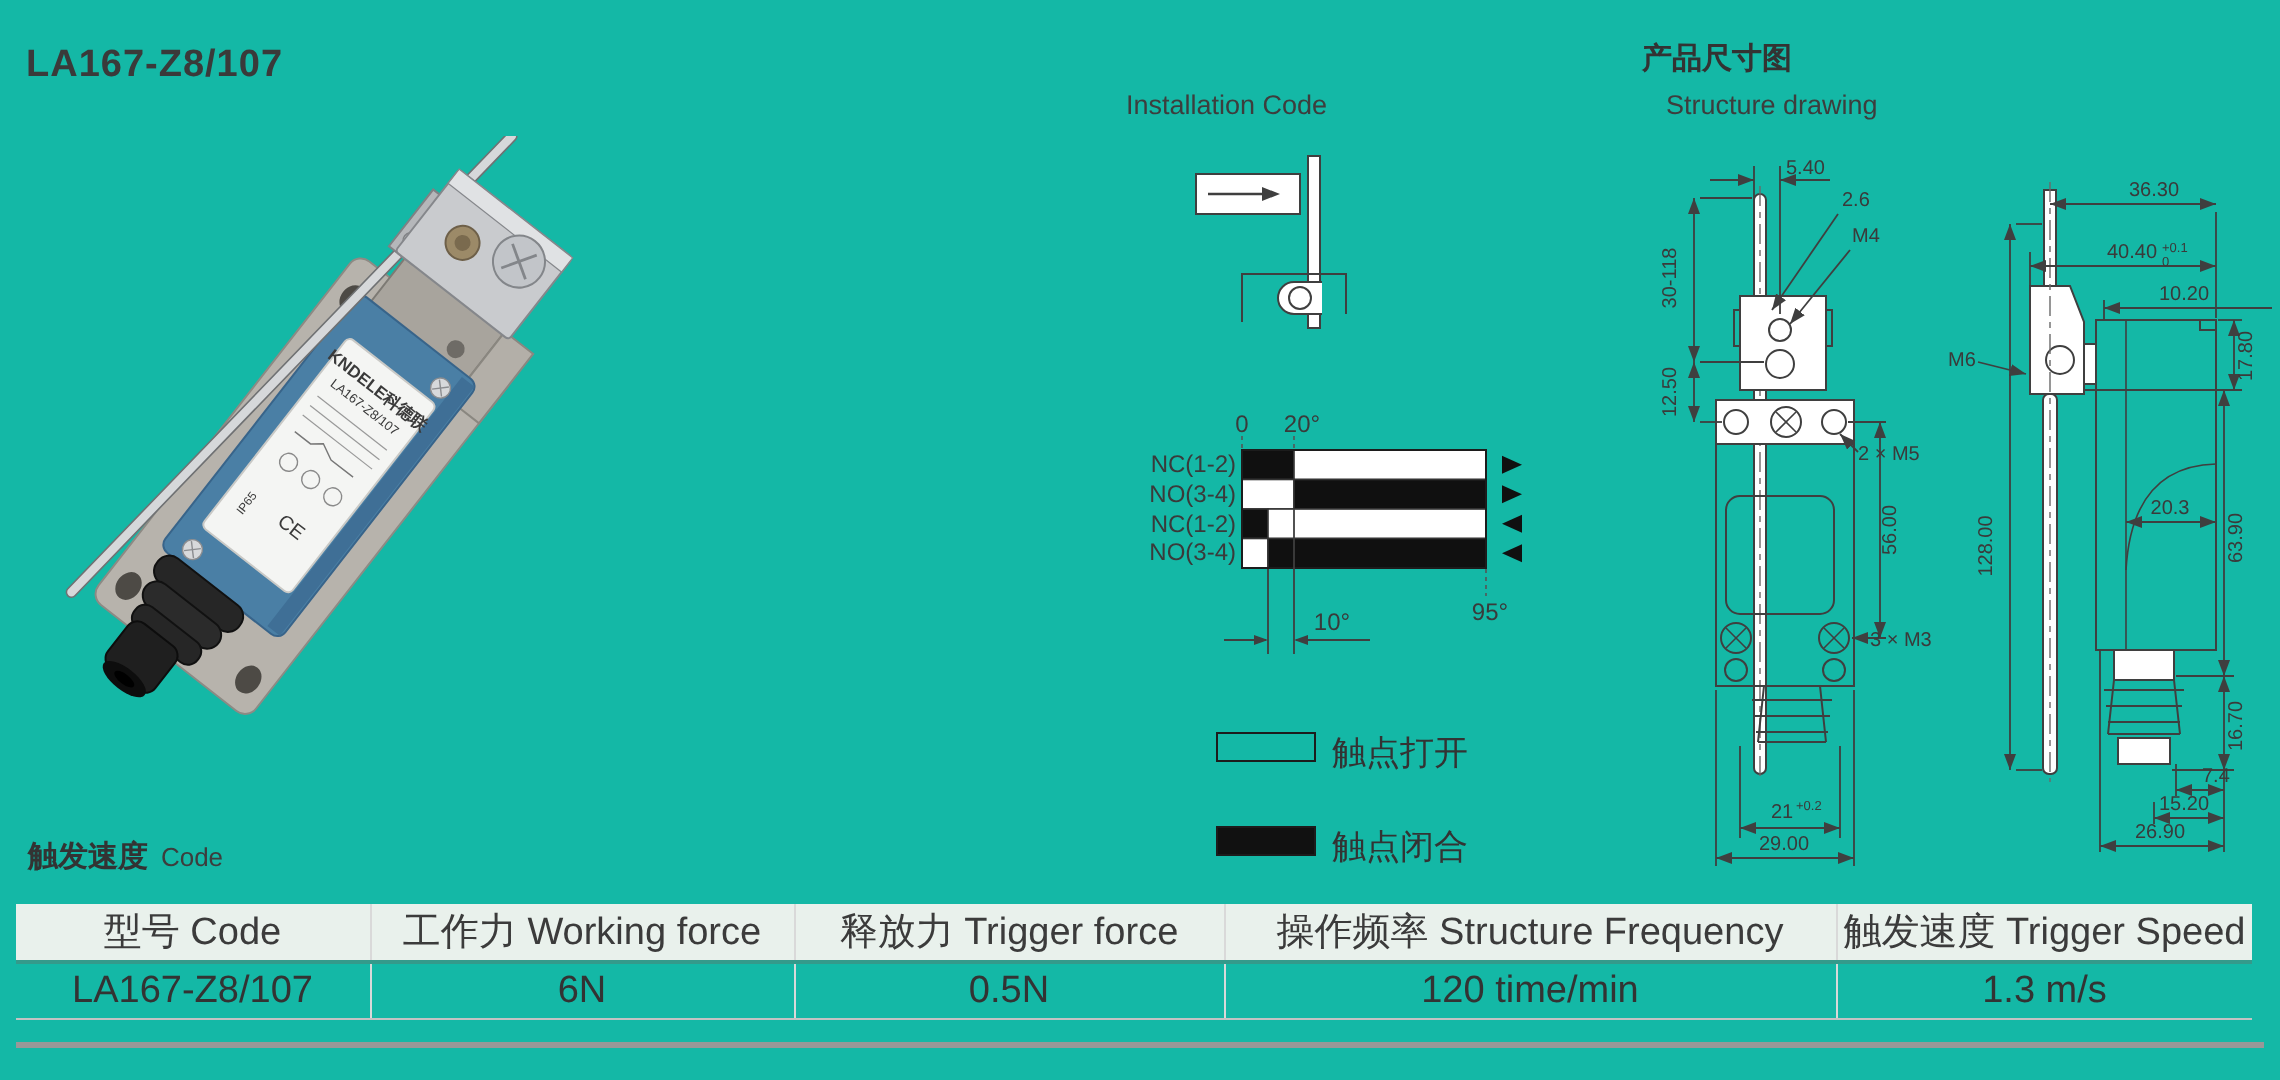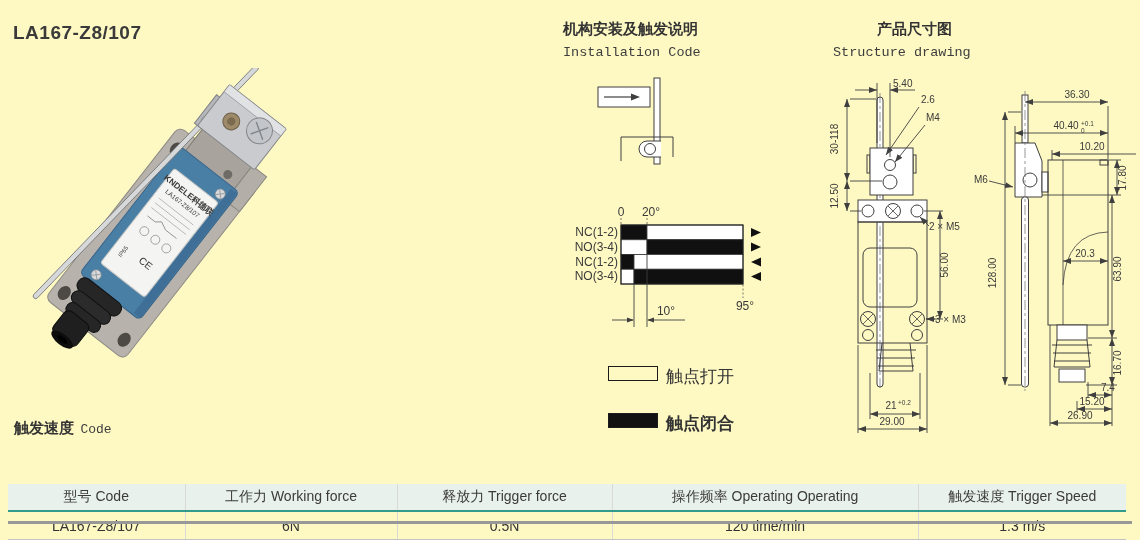--- a/index.html
+++ b/index.html
@@ -1,32 +1,32 @@
 <!DOCTYPE html>
 <html><head>
 <meta charset="utf-8">
 <style>
   html,body{margin:0;padding:0;background:#fff;font-family:"Liberation Sans","DejaVu Sans",sans-serif;color:#3a3a3a;}
-  #canvas{position:relative;width:1140px;height:540px;background:#fef9c3;overflow:hidden;}
+  #canvas{position:relative;width:1140px;height:540px;background:#14b8a6;overflow:hidden;}
   .abs{position:absolute;}
   .page-title{left:13px;top:22px;font-size:19px;font-weight:bold;color:#3a3a3a;letter-spacing:.5px;}
   .sec-zh{font-size:15px;font-weight:bold;color:#333;}
-  .sec-en{font-size:13.5px;color:#3d3d3d;font-family:Liberation Mono, monospace;}
+  .sec-en{font-size:13.5px;color:#3d3d3d;}
   .legend-box{width:48px;height:13px;border:1.5px solid #1c1c1c;}
   .legend-box.closed{background:#111;}
   .legend-label{font-size:17px;color:#333;}
   svg text{fill:#3a3a3a;font-family:"Liberation Sans","DejaVu Sans",sans-serif;}
   .ln{stroke:#3f3f3f;stroke-width:1;fill:none;}
   .lnw{stroke:#3f3f3f;stroke-width:1;fill:#fff;}
   .thin{stroke:#3f3f3f;stroke-width:.8;fill:none;}
   .cl{stroke:#6a6a6a;stroke-width:.7;stroke-dasharray:10 3 3 3;fill:none;}
   .dim{stroke:#3f3f3f;stroke-width:.9;fill:none;}
   .dimtxt{font-size:10px;}
   .dimtxt-s{font-size:6.5px;}
-  table.props{border-collapse:collapse;table-layout:fixed;width:1118px;font-size:14px;margin-top:32px;}
+  table.props{border-collapse:collapse;table-layout:fixed;width:1118px;font-size:19px;}
   table.props th{background:#e9f1ec;font-weight:normal;color:#3b3b3b;height:24px;border-bottom:2px solid #349a8b;border-right:1px solid #d9d9d9;}
   table.props th:last-child{border-right:none;}
   table.props td{height:25px;text-align:center;color:#333;border-right:1px solid #d9d9d9;border-bottom:1px solid #c3c3c3;}
   table.props td:last-child{border-right:none;}
   .bottom-rule{left:8px;top:521px;width:1124px;height:3px;background:#989898;}
 </style>
 </head>
 <body>
 
 <div id="canvas">
@@ -92,21 +92,20 @@
         <rect x="-36" y="-164" width="72" height="9" fill="#e0e2e4" stroke="#85878b" stroke-width=".6"></rect>
         <circle cx="-12" cy="-136" r="8.5" fill="#9c8a68" stroke="#6e6049"></circle>
         <circle cx="-12" cy="-136" r="4" fill="#7a6a4e"></circle>
         <circle cx="16" cy="-146" r="13" fill="#c2c5c9" stroke="#83868a"></circle>
         <line x1="8" y1="-151" x2="24" y2="-141" stroke="#83868a" stroke-width="1.4"></line>
         <line x1="21" y1="-154" x2="11" y2="-138" stroke="#83868a" stroke-width="1.4"></line>
       </g>
     </g>
   </svg>
 
-  <div class="abs sec-zh" style="left:563px;top:20px;">机构安装及触发说明</div>
   <div class="abs sec-en" style="left:563px;top:45px;">Installation Code</div>
 
   <svg class="abs" style="left:558px;top:73px;" width="135" height="100" viewBox="0 0 135 100">
     <rect x="40" y="14" width="52" height="20" class="lnw"></rect>
     <line x1="46" y1="24" x2="73" y2="24" stroke="#3f3f3f" stroke-width="1.2"></line>
     <polygon points="73,20.5 82,24 73,27.5" fill="#3f3f3f"></polygon>
     <rect x="96" y="5" width="6" height="86" class="lnw"></rect>
     <path d="M63,88 L63,64 L115,64 L115,84" class="ln"></path>
     <path d="M103,68 L89,68 A8,8 0 0 0 89,84 L103,84" class="lnw"></path>
     <circle cx="92" cy="76" r="5.5" class="lnw"></circle>
@@ -148,23 +147,23 @@
 
     <polygon points="203,31.9 213,36.4 203,40.9" fill="#101010"></polygon>
     <polygon points="203,46.6 213,51.1 203,55.6" fill="#101010"></polygon>
     <polygon points="213,61.4 203,65.9 213,70.4" fill="#101010"></polygon>
     <polygon points="213,76.1 203,80.6 213,85.1" fill="#101010"></polygon>
   </svg>
 
   <div class="abs legend-box" style="left:608px;top:366px;"></div>
   <div class="abs legend-label" style="left:666px;top:365px;">触点打开</div>
   <div class="abs legend-box closed" style="left:608px;top:413px;"></div>
-  <div class="abs legend-label" style="left:666px;top:412px;font-weight:bold;">触点闭合</div>
-
-  <div class="abs sec-zh" style="left:877px;top:20px;">产品尺寸图</div>
+  <div class="abs legend-label" style="left:666px;top:412px;">触点闭合</div>
+
+  <div class="abs sec-zh" style="left:821px;top:20px;">产品尺寸图</div>
   <div class="abs sec-en" style="left:833px;top:45px;">Structure drawing</div>
 
   <svg class="abs" style="left:823px;top:73px;" width="160" height="370" viewBox="0 0 160 370">
     <defs>
       <marker id="arrF" markerWidth="9" markerHeight="8" refX="8" refY="3" orient="auto-start-reverse" markerUnits="userSpaceOnUse">
         <path d="M0,0 L8,3 L0,6 z" fill="#3f3f3f"></path>
       </marker>
     </defs>
 
     <rect x="54" y="24" width="6" height="290" rx="3" class="lnw"></rect>
@@ -308,21 +307,21 @@
         <col style="width:212px">
         <col style="width:215px">
         <col style="width:306px">
         <col style="width:208px">
     </colgroup>
     <tbody>
         <tr>
       <th>型号 Code</th>
       <th>工作力 Working force</th>
       <th>释放力 Trigger force</th>
-      <th>操作频率 Operating Operating</th>
+      <th>操作频率 Structure Frequency</th>
       <th>触发速度 Trigger Speed</th>
     </tr>
     <tr>
       <td>LA167-Z8/107</td>
       <td>6N</td>
       <td>0.5N</td>
       <td>120 time/min</td>
       <td>1.3 m/s</td>
     </tr>
   </tbody>

